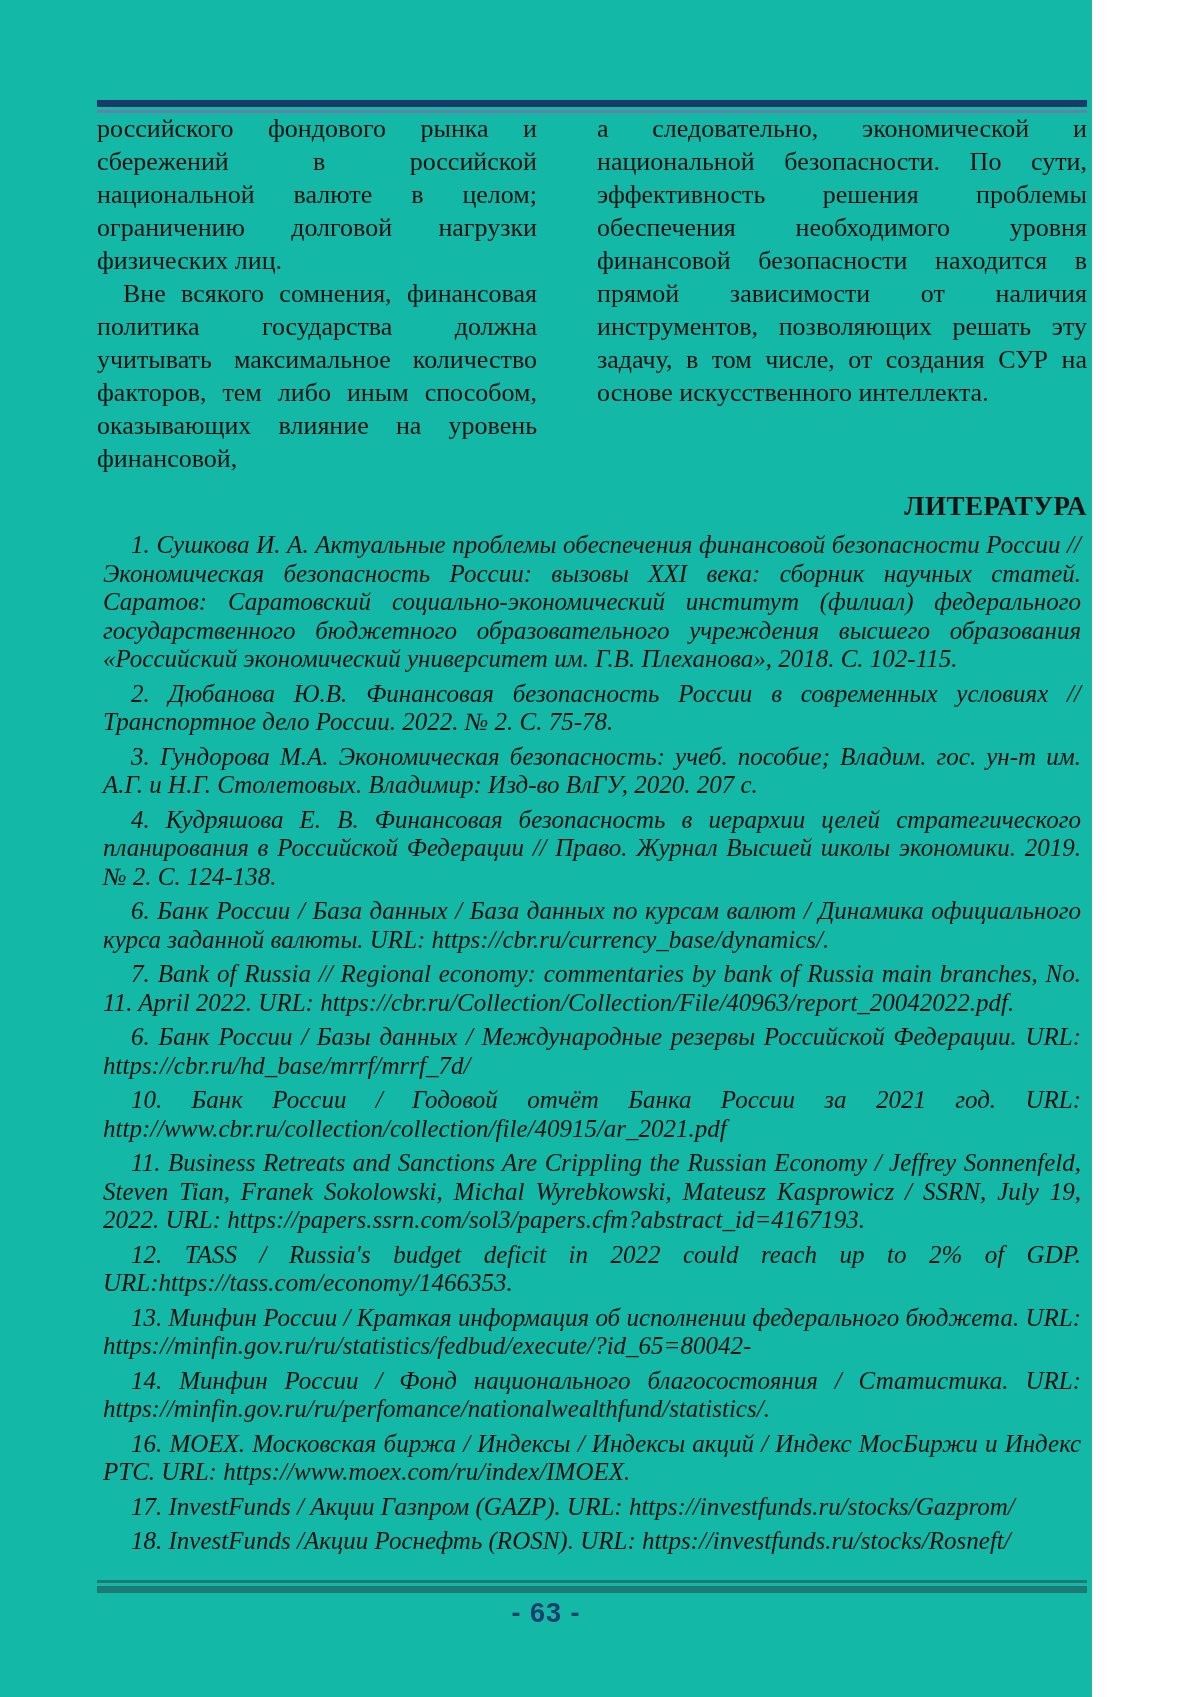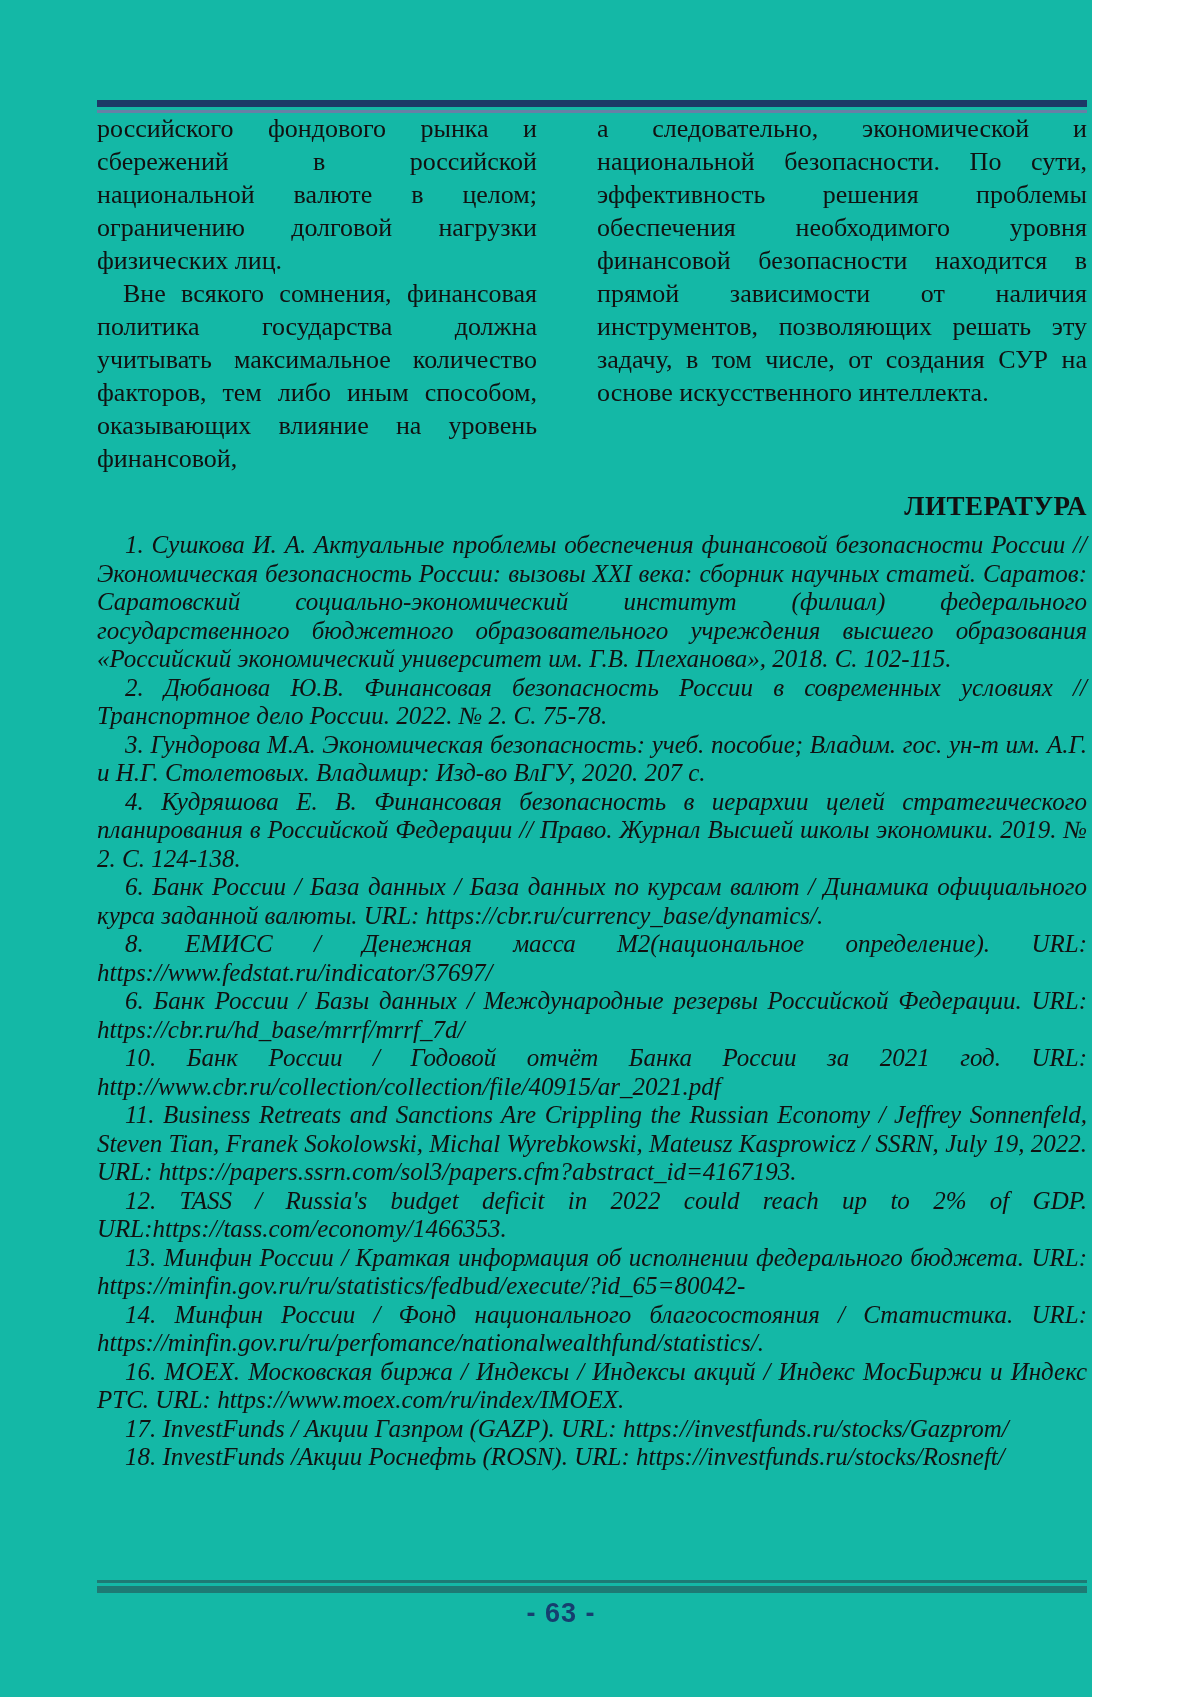--- a/index.html
+++ b/index.html
@@ -32,21 +32,21 @@
     width: 990px;
     top: 1580px;
     height: 3px;
     border-top: 3px solid var(--bottom-rule, #1E7A74);
     border-bottom: 7px solid var(--bottom-rule, #1E7A74);
   }
 
   .page-number {
     position: absolute;
     top: 1598px;
-    left: 15px;
+    left: 0;
     width: 100%;
     text-align: center;
     font-family: "Liberation Sans", sans-serif;
     font-weight: bold;
     font-size: 27px;
     letter-spacing: 1px;
     color: var(--page-number, #163E6F);
   }
 
   .content {
@@ -70,21 +70,21 @@
 
   .lit-heading {
     margin: 16px 0 9px 0;
     text-align: right;
     font-size: 27px;
     font-weight: bold;
     letter-spacing: 0.5px;
   }
 
   .refs p {
-    margin: 0;
+    margin: 6px;
     font-style: italic;
     font-size: 25px;
     line-height: 28.5px;
     text-align: justify;
     text-indent: 28px;
     overflow-wrap: break-word;
     word-break: break-word;
   }
 </style>
 </head>
@@ -107,21 +107,21 @@
     </div>
 
     <h2 class="lit-heading">ЛИТЕРАТУРА</h2>
 
     <div class="refs">
       <p>1. Сушкова И. А. Актуальные проблемы обеспечения финансовой безопасности России // Экономическая безопасность России: вызовы XXI века: сборник научных статей. Саратов: Саратовский социально-экономический институт (филиал) федерального государственного бюджетного образовательного учреждения высшего образования «Российский экономический университет им. Г.В. Плеханова», 2018. С. 102-115.</p>
       <p>2. Дюбанова Ю.В. Финансовая безопасность России в современных условиях // Транспортное дело России. 2022. № 2. С. 75-78.</p>
       <p>3. Гундорова М.А. Экономическая безопасность: учеб. пособие; Владим. гос. ун-т им. А.Г. и Н.Г. Столетовых. Владимир: Изд-во ВлГУ, 2020. 207 с.</p>
       <p>4. Кудряшова Е. В. Финансовая безопасность в иерархии целей стратегического планирования в Российской Федерации // Право. Журнал Высшей школы экономики. 2019. № 2. С. 124-138.</p>
       <p>6. Банк России / База данных / База данных по курсам валют / Динамика официального курса заданной валюты. URL: https://cbr.ru/currency_base/dynamics/.</p>
-      <p>8. ЕМИСС / Денежная масса М2(национальное определение). URL: https://www.fedstat.ru/indicator/37697/</p>
+      <p>7. Bank of Russia // Regional economy: commentaries by bank of Russia main branches, No. 11. April 2022. URL: https://cbr.ru/Collection/Collection/File/40963/report_20042022.pdf.</p>
       <p>6. Банк России / Базы данных / Международные резервы Российской Федерации. URL: https://cbr.ru/hd_base/mrrf/mrrf_7d/</p>
       <p>10. Банк России / Годовой отчёт Банка России за 2021 год. URL: http://www.cbr.ru/collection/collection/file/40915/ar_2021.pdf</p>
       <p>11. Business Retreats and Sanctions Are Crippling the Russian Economy / Jeffrey Sonnenfeld, Steven Tian, Franek Sokolowski, Michal Wyrebkowski, Mateusz Kasprowicz / SSRN, July 19, 2022. URL: https://papers.ssrn.com/sol3/papers.cfm?abstract_id=4167193.</p>
       <p>12. TASS / Russia's budget deficit in 2022 could reach up to 2% of GDP. URL:https://tass.com/economy/1466353.</p>
       <p>13. Минфин России / Краткая информация об исполнении федерального бюджета. URL: https://minfin.gov.ru/ru/statistics/fedbud/execute/?id_65=80042-</p>
       <p>14. Минфин России / Фонд национального благосостояния / Статистика. URL: https://minfin.gov.ru/ru/perfomance/nationalwealthfund/statistics/.</p>
       <p>16. MOEX. Московская биржа / Индексы / Индексы акций / Индекс МосБиржи и Индекс РТС. URL: https://www.moex.com/ru/index/IMOEX.</p>
       <p>17. InvestFunds / Акции Газпром (GAZP). URL: https://investfunds.ru/stocks/Gazprom/</p>
       <p>18. InvestFunds /Акции Роснефть (ROSN). URL: https://investfunds.ru/stocks/Rosneft/</p>
     </div>

